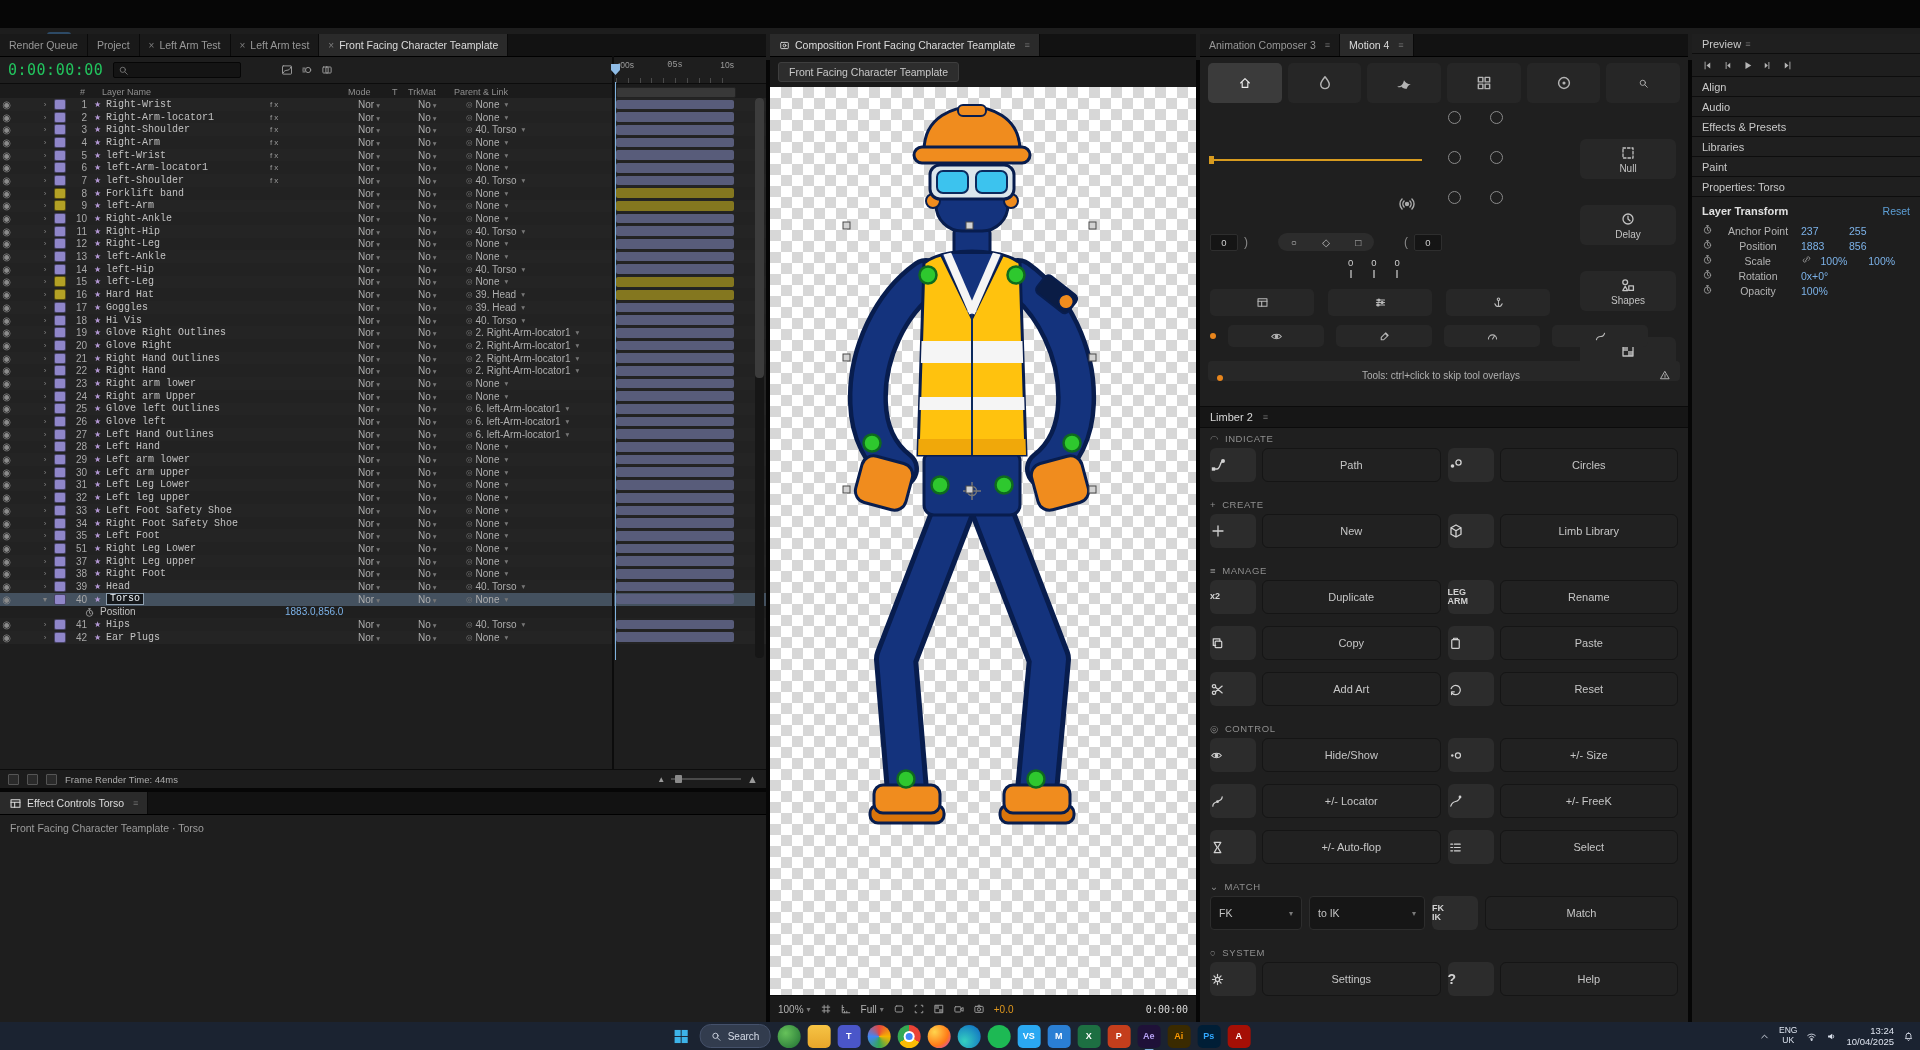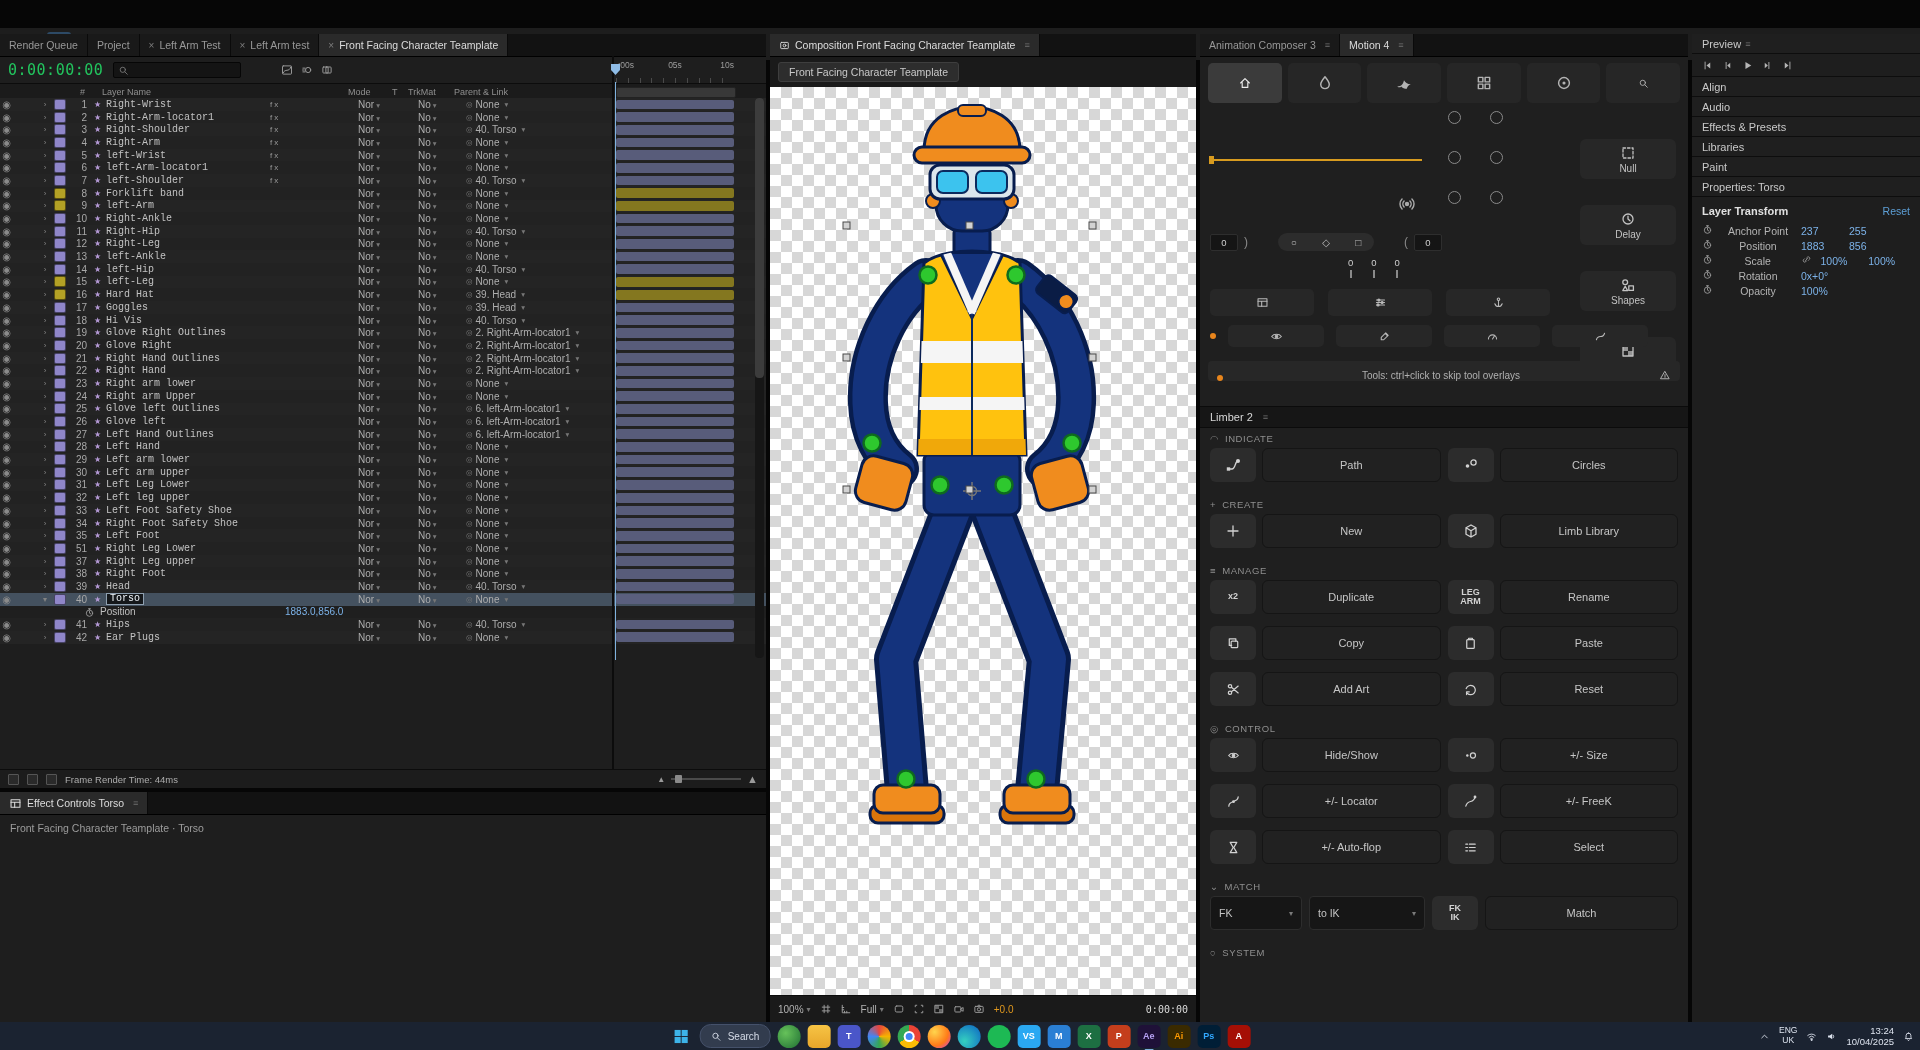--- a/index.html
+++ b/index.html
@@ -129,21 +129,21 @@
   .mbtn2{width:96px;height:22px;background:#272727;border-radius:5px;display:flex;align-items:center;justify-content:center;color:#b9b9b9;}
   .hintbar{position:absolute;left:8px;right:8px;top:252px;height:20px;background:#272727;border-radius:4px;
     display:flex;align-items:flex-end;gap:8px;padding:0 9px;font-size:10px;color:#b0b0b0;}
   .hintbar .txt{margin:0 auto;}
   .limber{position:absolute;left:0;right:0;top:372px;bottom:0;}
   .lhead{height:20px;background:#161616;border-top:1px solid #0b0b0b;border-bottom:1px solid #0b0b0b;
     display:flex;align-items:center;gap:6px;padding:0 10px;font-size:11px;color:#d8d8d8;}
   .lsec{height:20px;display:flex;align-items:center;gap:6px;padding:0 10px;font-size:9.5px;color:#8f8f8f;letter-spacing:.6px;}
   .lrow{display:flex;gap:7px;padding:0 10px 12px;height:34px;}
   .pair{flex:1;display:flex;gap:6px;}
-  .ptile{width:46px;height:34px;background:#2c2c2c;border-radius:6px;display:flex;flex-direction:column;align-items:center;
+  .ptile{width:46px;height:34px;background:#2c2c2c;border-radius:6px;display:flex;flex-direction:column;align-items:flex-start;
     justify-content:center;color:#d2d2d2;font-size:9px;font-weight:bold;line-height:1.05;flex:none;}
   .pbtn{flex:1;height:34px;background:#212121;border:1px solid #151515;border-radius:6px;display:flex;align-items:center;
     justify-content:center;font-size:11px;color:#c6c6c6;box-sizing:border-box;}
   .msel{height:34px;background:#161616;border:1px solid #2d2d2d;border-radius:4px;display:flex;align-items:center;
     gap:6px;padding:0 8px;font-size:10.5px;color:#c4c4c4;box-sizing:border-box;}
   .msel i{font-style:normal;color:#7a7a7a;font-size:8px;margin-left:auto;}
 
   
   #rp{left:1692px;top:34px;width:228px;height:988px;background:#1e1e1e;}
   .rp-row{height:19px;border-bottom:1px solid #0d0d0d;display:flex;align-items:center;padding:0 10px;font-size:11px;
@@ -365,21 +365,21 @@
               <path d="M2.5 5.5h3M2 8h2.5M2.5 10.5h3"></path>
             </svg>
           </span>
           <span class="ic">
             <svg width="12" height="12" viewBox="0 0 16 16" fill="none" stroke="currentColor" stroke-width="1.3" stroke-linecap="round" stroke-linejoin="round">
               <rect x="2.5" y="4" width="7" height="8" rx="1"></rect>
               <rect x="6.5" y="4" width="7" height="8" rx="1"></rect>
             </svg>
           </span>
         </span>
-      <div class="ruler"><div class="tick"></div><span id="ruler-labels"><span class="rl" style="left:2px;">:00s</span><span class="rl" style="left:50%;transform:translateX(-50%);">05s</span><span class="rl" style="right:0;">10s</span></span></div>
+      <div class="ruler"><div class="tick"></div><span id="ruler-labels"><span class="rl" style="left:2px;">:00s</span><span class="rl" style="left:50%;transform:translateX(-50%);font-family:Liberation Mono, monospace;">05s</span><span class="rl" style="right:0;">10s</span></span></div>
     </div>
     <div class="tl-colhead">
       <span style="width:51px;"></span>
       <span style="width:16px;"></span>
       <span style="width:18px;text-align:right;">#</span>
       <span style="width:13px;"></span>
       <span style="width:158px;padding-left:4px;">Layer Name</span>
       <span style="width:88px;"></span>
       <span style="width:44px;">Mode</span>
       <span style="width:16px;">T</span>
@@ -1644,20 +1644,35 @@
             <span class="msel" style="width:116px;">to IK<i>▾</i></span>
             <span class="ptile">
               <span>FK</span>
               <span>IK</span>
             </span>
             <span class="pbtn">Match</span>
           </div>
           <div class="lsec">
             <span>○</span>
             <span>SYSTEM</span>
+          </div>
+          <div class="lrow">
+            <span class="pair">
+              <span class="ptile">
+                <svg width="15" height="15" viewBox="0 0 16 16" fill="none" stroke="currentColor" stroke-width="1.3" stroke-linecap="round" stroke-linejoin="round">
+                  <circle cx="8" cy="8" r="2.2"></circle>
+                  <path d="M8 2.6v2M8 11.4v2M2.6 8h2M11.4 8h2M4.2 4.2l1.4 1.4M10.4 10.4l1.4 1.4M11.8 4.2l-1.4 1.4M5.6 10.4l-1.4 1.4"></path>
+                </svg>
+              </span>
+              <span class="pbtn">Settings</span>
+            </span>
+            <span class="pair">
+              <span class="ptile" style="font-size:14px;">?</span>
+              <span class="pbtn">Help</span>
+            </span>
           </div>
         </div>
     </div>
   </div>
 
   <div id="rp" class="panel">
     <div class="rp-row">
       <span>Preview</span>
       <span class="ham">≡</span>
     </div>

